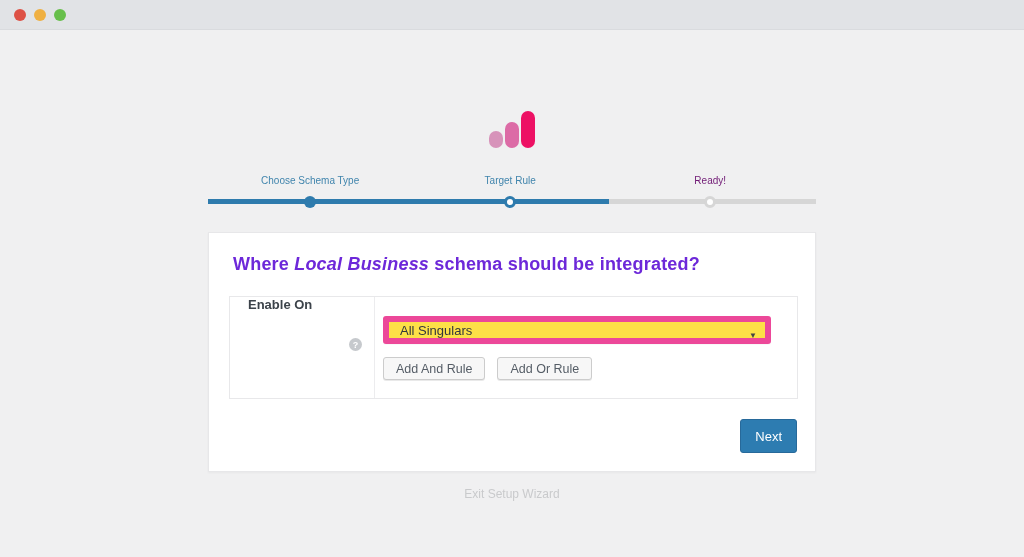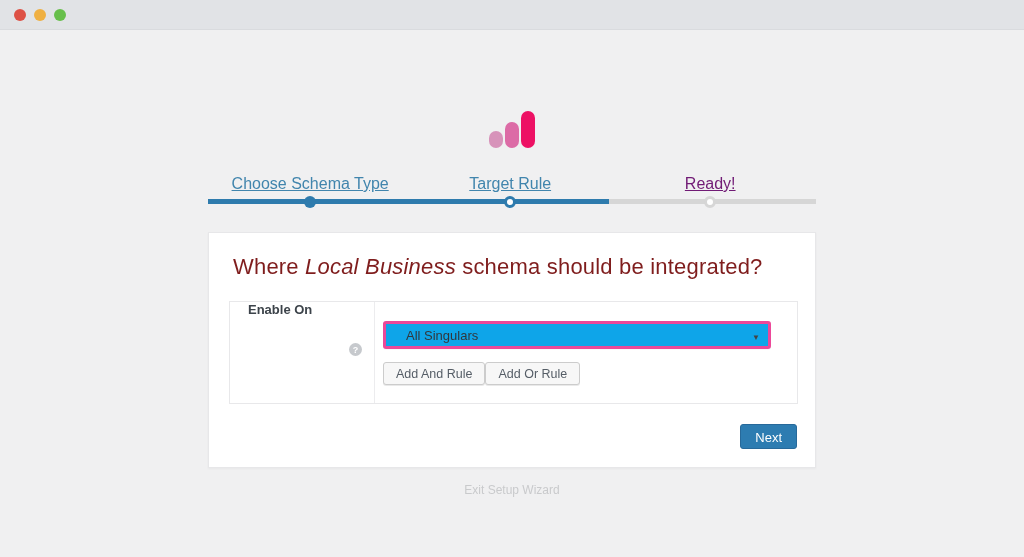--- a/index.html
+++ b/index.html
@@ -26,21 +26,21 @@
   .logo { display: flex; align-items: flex-end; gap: 2px; height: 37px; }
   .logo-bar { width: 14px; border-radius: 7px; }
   .logo-bar.b1 { height: 17px; }
   .logo-bar.b2 { height: 26px; }
   .logo-bar.b3 { height: 37px; }
 
   
   .steps { margin-top: 27px; position: relative; height: 40px; }
   .step-label {
     position: absolute; top: 0; transform: translateX(-50%);
-    font-size: 16px; white-space: nowrap; text-decoration: underline;
+    font-size: 10px; white-space: nowrap;
   }
   .step-label.done, .step-label.current { color: #4185ad; }
   .step-label.upcoming { color: #701a75; }
   .track {
     position: absolute; left: 0; right: 0; top: 24px; height: 5px;
     background: #d6d6d6;
   }
   .track-fill { position: absolute; left: 0; top: 0; bottom: 0; width: 66%; background: #2e7bad; }
   .dot {
     position: absolute; top: 20.5px; width: 12px; height: 12px; border-radius: 50%;
@@ -50,61 +50,61 @@
   .dot.d2 { left: 49.7%; background: #2e7bad; border: 3.5px solid #2e7bad; background: #fff; }
   .dot.d3 { left: 82.6%; border: 3.5px solid #d6d6d6; background: #fff; }
 
   
   .card {
     margin-top: 17px; background: #ffffff; border: 1px solid #e7e7e9;
     box-shadow: 0 1px 2px rgba(0,0,0,0.04);
     padding: 21px 18px 18px 24px; min-height: 225px;
   }
   .card h1 {
-    font-size: 22px; font-weight: 400; color: #7f1d1d; letter-spacing: .2px;
+    font-size: 18px; font-weight: 700; color: #6d28d9; letter-spacing: .2px;
   }
   .card h1 em { font-style: italic; }
 
   .rule-table {
     margin-top: 21px; margin-left: -4px; width: 569px;
     border: 1px solid #e8e8ea; display: flex;
   }
   .rule-label-cell {
     width: 145px; border-right: 1px solid #ececee; position: relative;
     display: flex; padding-left: 18px;
   }
   .rule-label { font-size: 13px; font-weight: 700; color: #3c434a; }
   .help-icon {
     position: absolute; right: 12px; top: 41px; width: 13px; height: 13px;
     border-radius: 50%; background: #c6c9cd; color: #ffffff; font-size: 9px;
     font-weight: 700; display: flex; align-items: center; justify-content: center;
     cursor: pointer;
   }
   .rule-field-cell { flex: 1; padding: 19px 26px 18px 8px; }
   .select {
-    position: relative; height: 28px; background: #0ea5e9; border: 3px solid #ec4899;
+    position: relative; height: 28px; background: #fde047; border: 6px solid #ec4899;
     border-radius: 3px; box-shadow: 0 1px 1px rgba(0,0,0,0.03);
-    display: flex; align-items: center; padding: 0 24px 0 20px;
+    display: flex; align-items: center; padding: 0 24px 0 11px;
     font-size: 13px; color: #32373c; cursor: pointer;
   }
   .select-caret {
     position: absolute; right: 8px; top: 9px; font-size: 8px; color: #444;
     pointer-events: none;
   }
-  .rule-buttons { margin-top: 13px; display: flex; gap: 0; }
+  .rule-buttons { margin-top: 13px; display: flex; gap: 12px; }
   .btn-secondary {
     background: #f7f7f7; border: 1px solid #cccccc; border-radius: 3px;
     color: #555d66; font-size: 12.5px; padding: 4px 12px; height: 23px;
     font-family: "Liberation Sans", sans-serif; cursor: pointer;
     box-shadow: 0 1px 0 #e9e9e9;
   }
   .card-actions { display: flex; justify-content: flex-end; margin-top: 20px; }
   .btn-primary {
     background: #2d7cb1; border: 1px solid #27699a; border-radius: 3px;
-    color: #ffffff; font-size: 13px; padding: 5px 14px; height: 25px;
+    color: #ffffff; font-size: 13px; padding: 5px 14px; height: 34px;
     font-family: "Liberation Sans", sans-serif; cursor: pointer;
   }
 
   .exit-link {
     margin-top: 15px; text-align: center; font-size: 12px; color: #c9cacc;
     cursor: pointer;
   }
 </style>
 </head>
 <body>

